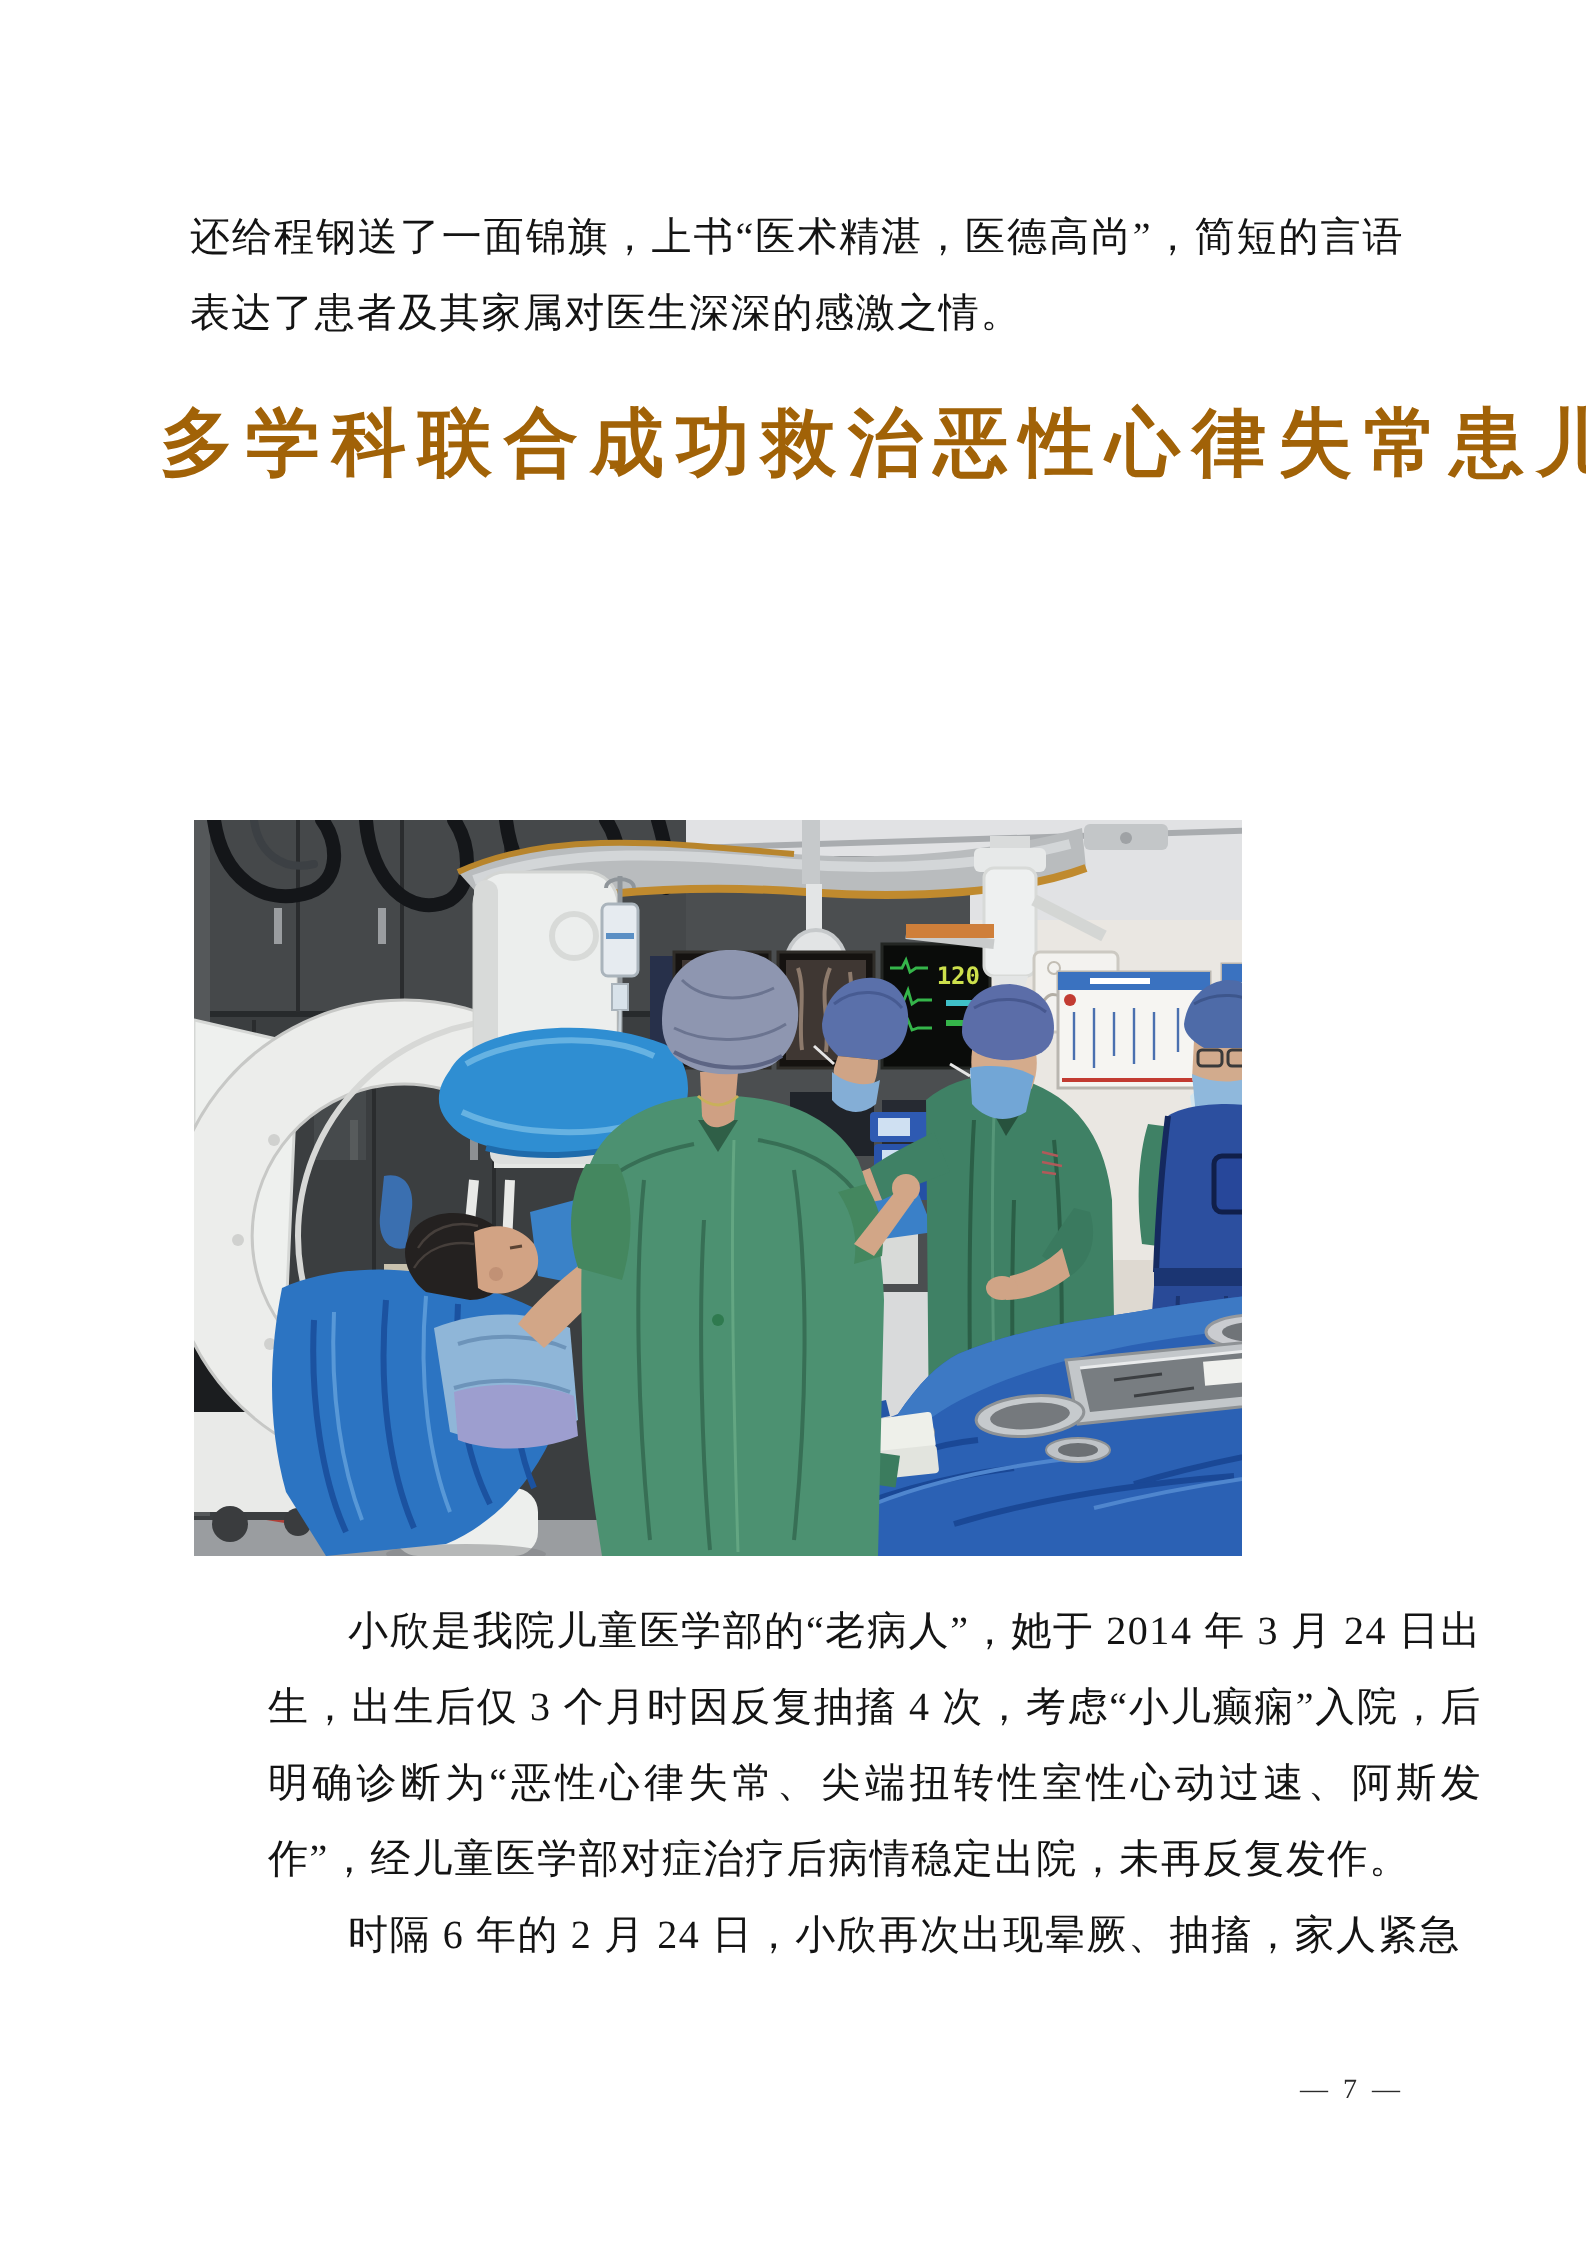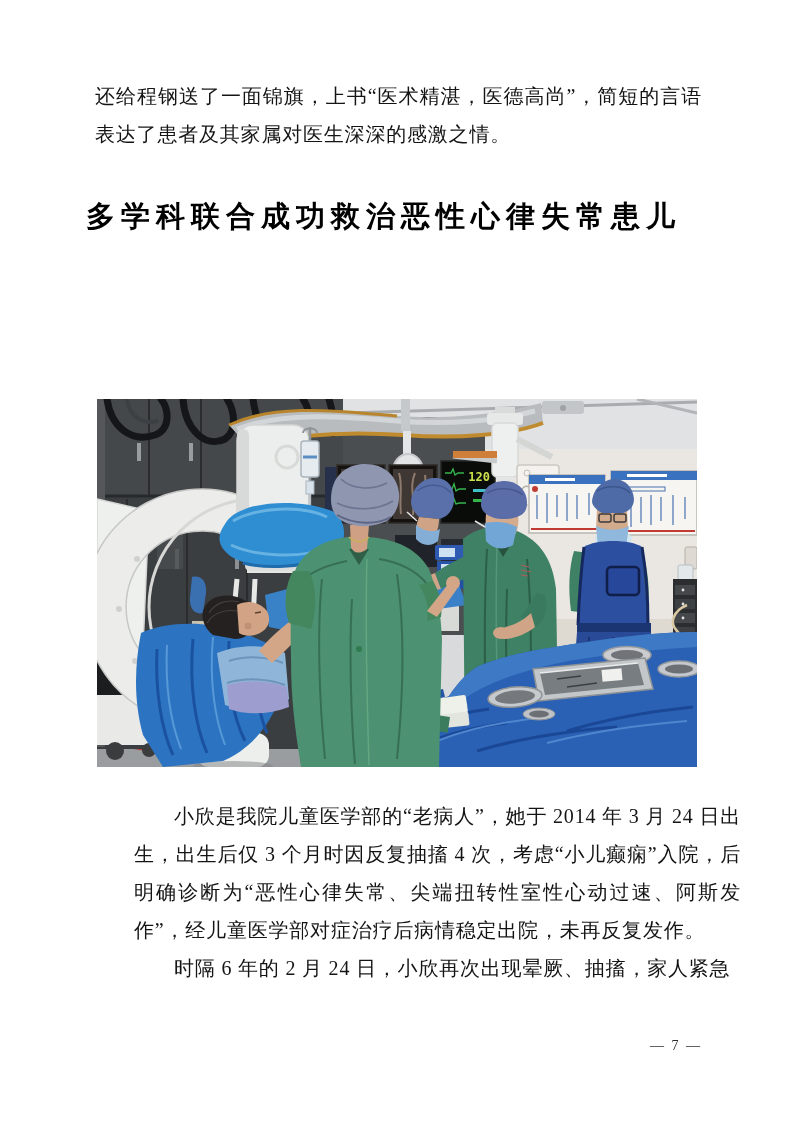--- a/index.html
+++ b/index.html
@@ -9,30 +9,30 @@
   }
   .body-text {
     position:absolute; left:95px; width:607px; margin:0;
     font-size:20px; line-height:38px; letter-spacing:0.8px;
     text-align:justify; text-justify:inter-character;
   }
   .indent { text-indent:2em; }
   .heading {
     position:absolute; left:80px; top:197px; width:607px; margin:0;
     font-family:"Liberation Sans","DejaVu Sans",sans-serif;
-    font-size:29px; font-weight:bold; letter-spacing:6px; text-align:center;
-    white-space:nowrap; color:#000000;
+    font-size:37px; font-weight:bold; letter-spacing:6px; text-align:center;
+    white-space:nowrap; color:#a16207;
   }
-  #p-intro { top:77px; }
+  #p-intro { top:100px; }
   #p-1 { top:270px; }
   .lower-text { position:absolute; left:95px; top:797px; width:607px;margin-left:39px; }
   .lower-text p { margin:0; font-size:20px; line-height:38px; letter-spacing:0.8px;
     text-align:justify; text-justify:inter-character; text-indent:2em; }
   .photo {
-    position:absolute; left:97px; top:399px; width:600px; height:368px; margin:0;
+    position:absolute; left:97px; top:410px; width:524px; height:368px; margin:0;
     overflow:hidden; background:#fca5a5;
   }
   .photo svg { display:block; width:600px; height:368px; }
   .page-number {
     position:absolute; left:95px; top:1038px; width:607px; text-align:right;
     font-size:14px; letter-spacing:2px; color:#2b2b2b;
     font-family:"Liberation Serif","DejaVu Serif",serif;
   }
 </style>
 </head>

